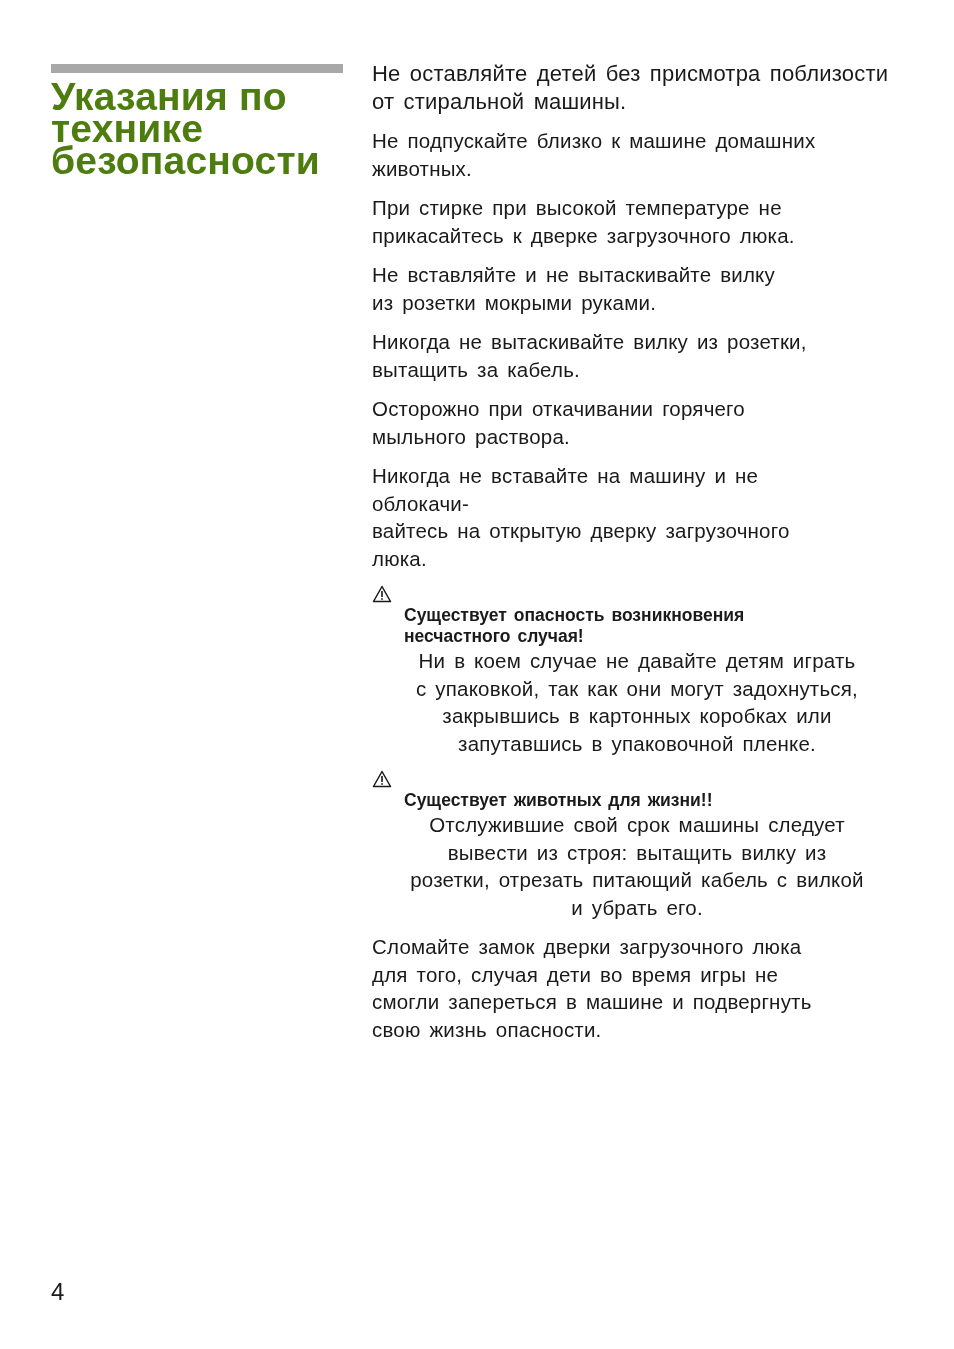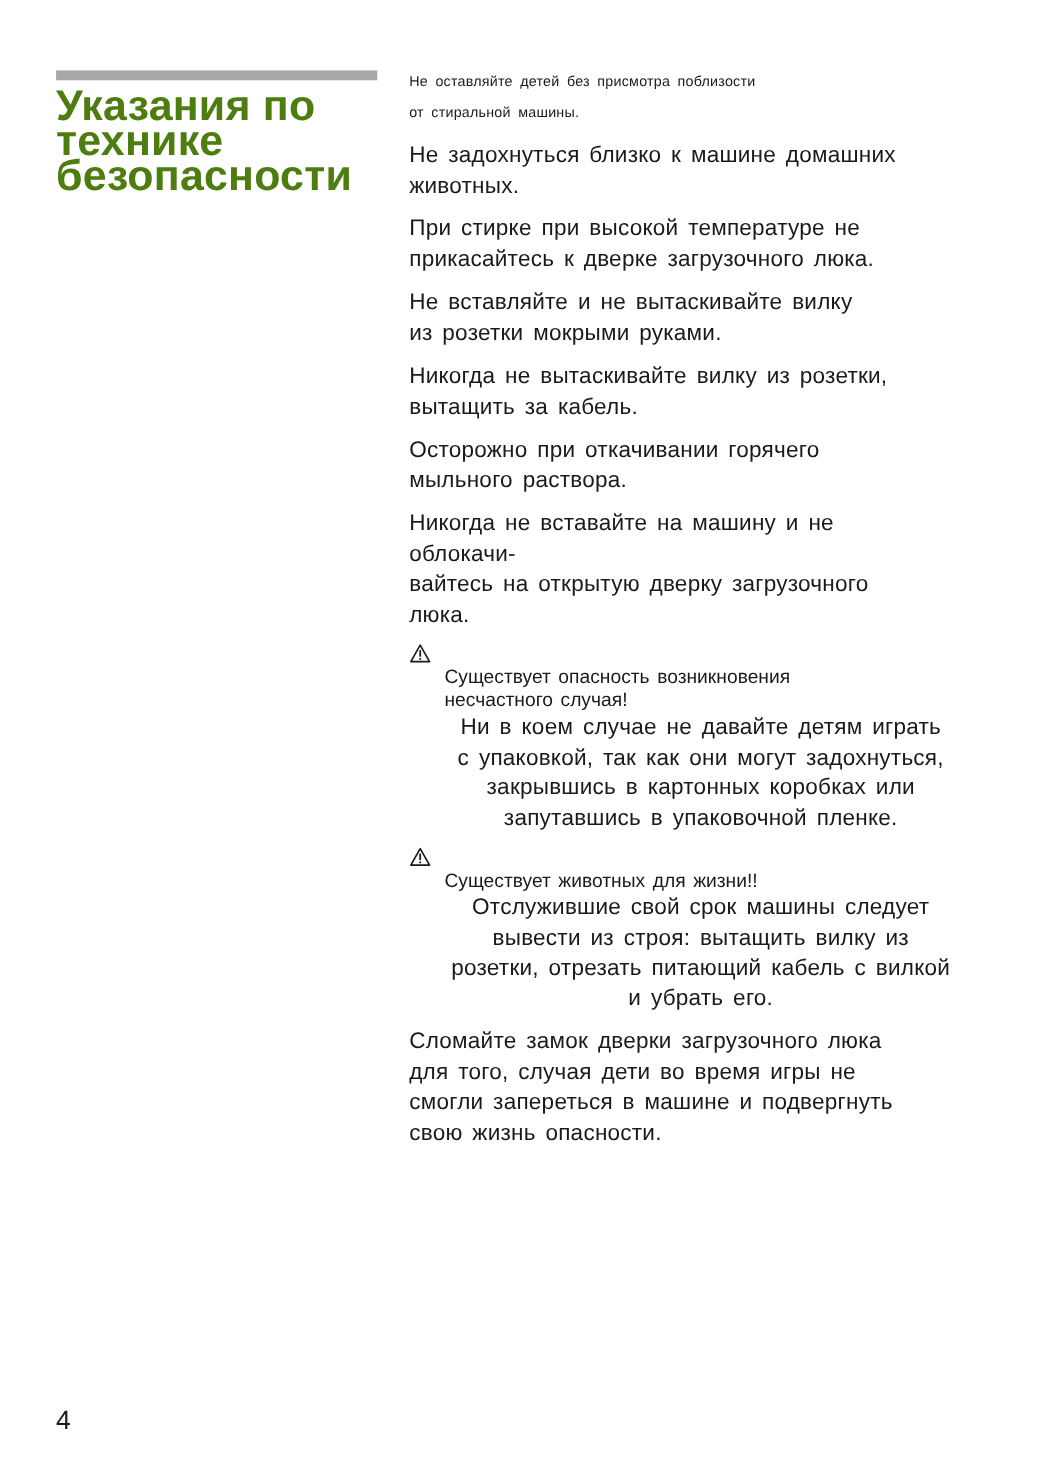--- a/index.html
+++ b/index.html
@@ -2,39 +2,39 @@
 <html><head>
 <meta charset="utf-8">
 <style>
   html, body { margin: 0; padding: 0; background: #ffffff; }
   body { width: 954px; height: 1349px; position: relative; overflow: hidden; color: #1a1a1a; font-family: "Liberation Sans", sans-serif; }
   .left { position: absolute; left: 51px; top: 64px; width: 292px; }
   .rule { height: 9px; background: #a8a8a8; }
   .heading { margin: 8px 0 0 0; font-weight: bold; font-size: 39px; line-height: 32px; color: #4d7c0f; letter-spacing: 0.2px; }
   .right { position: absolute; left: 372px; top: 60px; width: 530px; }
   .para { font-size: 20.5px; line-height: 27.5px; margin: 0 0 12px 0; word-spacing: 3px; letter-spacing: 0.2px; white-space: pre-line; }
-  .para.small { font-size: 13px; line-height: 27.5px; }
-  .warn-head { font-size: 17.5px; line-height: 21px; font-weight: normal; margin: 0; padding-left: 32px; position: relative; word-spacing: 2px; white-space: pre-line; }
+  .para.small { font-size: 22px; line-height: 27.5px; }
+  .warn-head { font-size: 17.5px; line-height: 21px; font-weight: bold; margin: 0; padding-left: 32px; position: relative; word-spacing: 2px; white-space: pre-line; }
   .warn-icon { position: absolute; left: 0; top: 1px; width: 20px; height: 18px; }
   .warn-block { margin: 0 0 12px 0; }
   .warn-block .para { margin: 0; text-align: center; }
   .page-num { position: absolute; left: 51px; top: 1278px; font-size: 24px; color: #1a1a1a; }
 </style>
 </head>
 <body>
 
 <div class="left">
   <div class="rule"></div>
   <h1 class="heading">Указания по технике безопасности</h1>
 </div>
 
 <div class="right">
   <p class="para small">Не оставляйте детей без присмотра поблизости
 от стиральной машины.</p>
-  <p class="para">Не задохнуться близко к машине домашних
+  <p class="para">Не подпускайте близко к машине домашних
 животных.</p>
   <p class="para">При стирке при высокой температуре не
 прикасайтесь к дверке загрузочного люка.</p>
   <p class="para">Не вставляйте и не вытаскивайте вилку
 из розетки мокрыми руками.</p>
   <p class="para">Никогда не вытаскивайте вилку из розетки,
 вытащить за кабель.</p>
   <p class="para">Осторожно при откачивании горячего
 мыльного раствора.</p>
   <p class="para">Никогда не вставайте на машину и не

